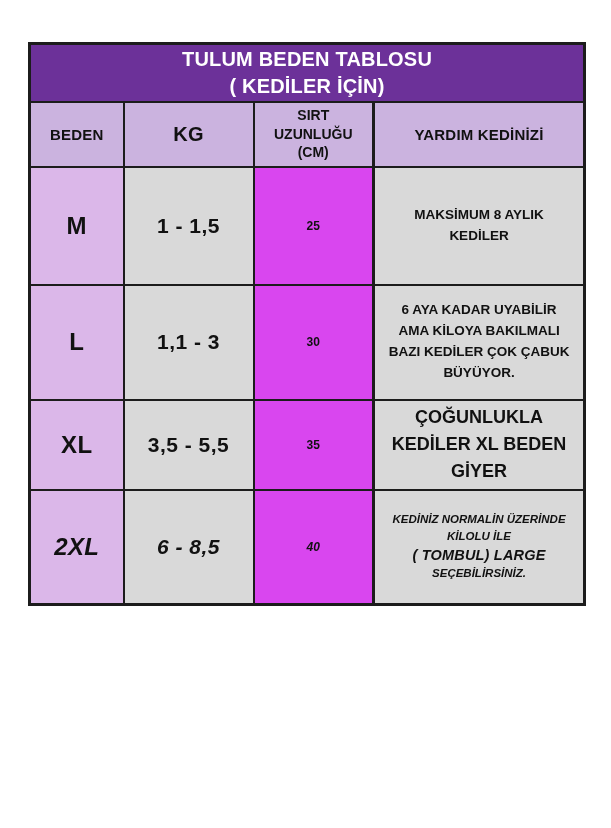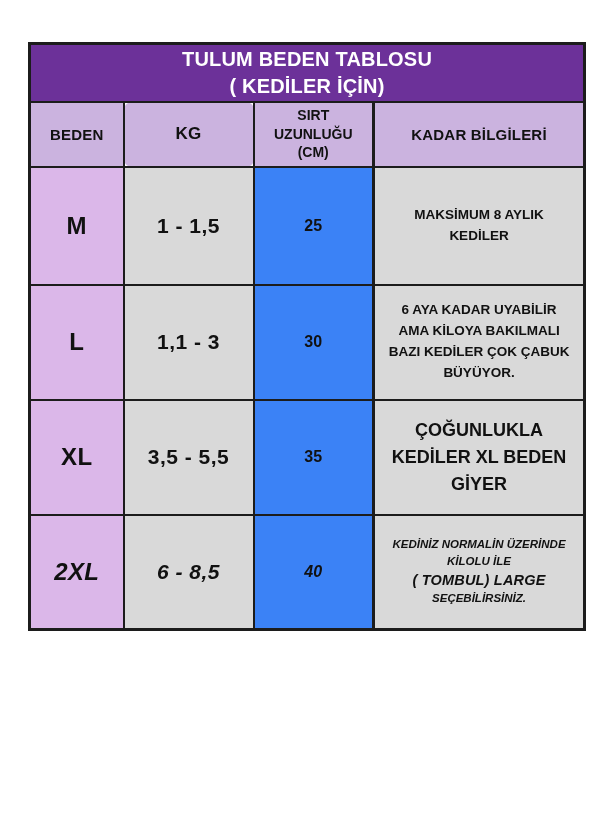--- a/index.html
+++ b/index.html
@@ -43,46 +43,46 @@
   }
   
   .head-row th {
     height: 65px;
     background: var(--lavender, #cbb3df);
     font-weight: 700;
     color: #111;
     margin-top: 35px;
   }
   .head-beden { font-size: 15px; letter-spacing: 0.2px; }
-  .head-kg    { font-size: 17px; letter-spacing: 0.3px; border-radius: 8px; }
+  .head-kg    { font-size: 20px; letter-spacing: 0.3px; }
   .head-sirt  { font-size: 14px; line-height: 1.35; white-space: pre-line; }
   .head-yardim{ font-size: 15px; letter-spacing: 0.2px; }
 
   
   .row-m  td { height: 118px; }
   .row-l  td { height: 115px; }
-  .row-xl td { height: 115px; }
+  .row-xl td { height: 90px; }
   .row-2xl td { height: 115px; font-style: italic; }
 
   .size-cell {
     background: var(--lilac, #dbb7e9);
     font-weight: 700;
     font-size: 24px;
     letter-spacing: 0.3px;
   }
   .kg-cell {
     background: var(--gray, #d9d9d9);
     font-weight: 700;
     font-size: 21px;
     letter-spacing: 0.5px;
   }
   .cm-cell {
-    background: #3b82f6;
+    background: #d946ef;
     font-weight: 700;
-    font-size: 16px;
+    font-size: 12px;
   }
   .help-cell {
     background: var(--gray, #d9d9d9);
     padding: 0 6px;
   }
   .help-std {
     font-size: 13.5px;
     font-weight: 600;
     line-height: 1.55;
     white-space: pre-line;
@@ -135,21 +135,21 @@
       <td colspan="4">TULUM BEDEN TABLOSU
 ( KEDİLER İÇİN)</td>
     </tr>
 
     <tr class="head-row">
       <th class="head-beden">BEDEN</th>
       <th class="head-kg">KG</th>
       <th class="head-sirt">SIRT
 UZUNLUĞU
 (CM)</th>
-      <th class="head-yardim col4">KADAR BİLGİLERİ</th>
+      <th class="head-yardim col4">YARDIM KEDİNİZİ</th>
     </tr>
 
     <tr class="row-m">
       <td class="size-cell">M</td>
       <td class="kg-cell">1 - 1,5</td>
       <td class="cm-cell">25</td>
       <td class="help-cell col4">
         <div class="help-std">MAKSİMUM 8 AYLIK
 KEDİLER</div>
       </td>

